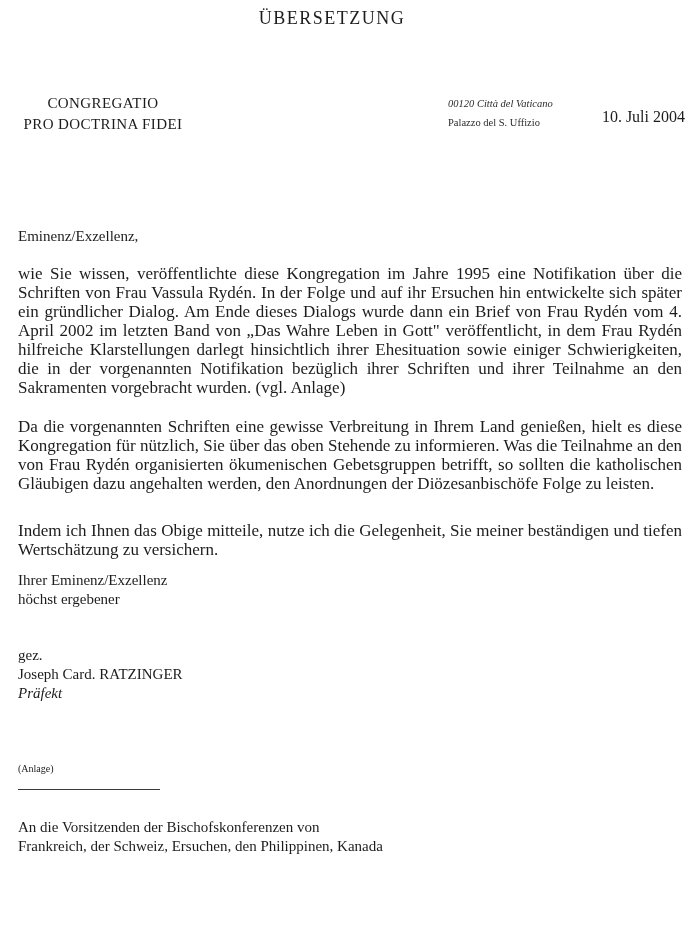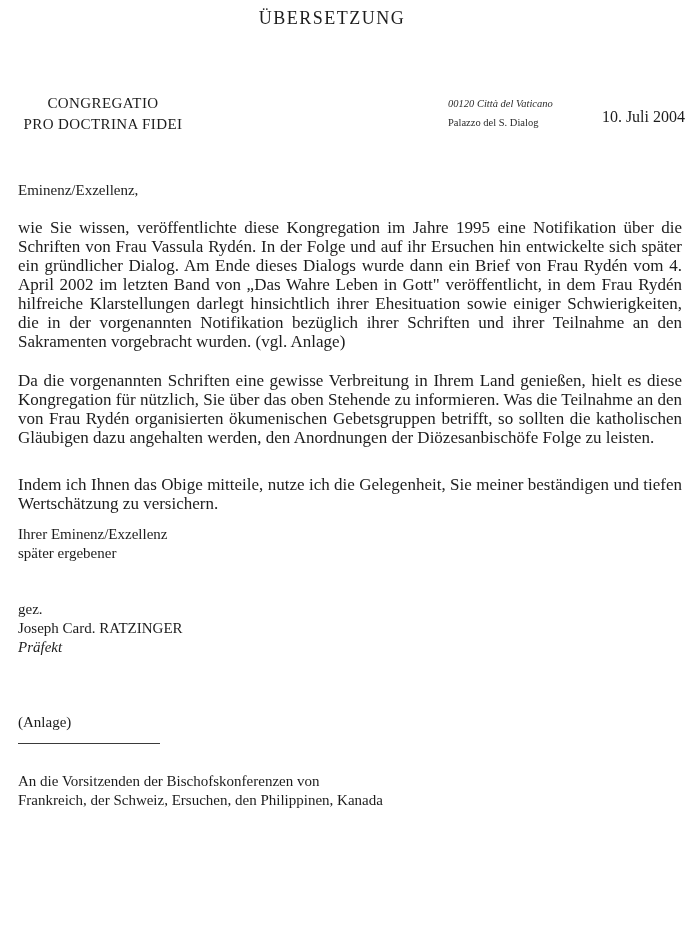--- a/index.html
+++ b/index.html
@@ -62,21 +62,21 @@
     right: -3px;
     top: 15px;
     font-size: 16px;
   }
   .protn {
     margin-top: 41px;
     font-size: 15px;
     line-height: 19px;
   }
   .salutation {
-    margin-top: 50px;
+    margin-top: 96px;
     font-size: 15px;
     line-height: 19px;
   }
   .para {
     font-size: 17px;
     line-height: 19px;
     text-align: justify;
     text-align-last: left;
     margin: 0;
   }
@@ -91,21 +91,21 @@
   .signature {
     margin-top: 37px;
     font-size: 15px;
     line-height: 19px;
   }
   .sig-role {
     font-style: italic;
   }
   .enclosure {
     margin-top: 56px;
-    font-size: 15px;
+    font-size: 10px;
     line-height: 19px;
   }
   .rule {
     margin-top: 11px;
     width: 142px;
     height: 0;
     border-top: 1px solid #3a3a3a;
   }
   .recipients {
     margin-top: 28px;
@@ -120,35 +120,35 @@
 
   <h1 class="title">ÜBERSETZUNG</h1>
 
   <div class="letterhead">
     <div class="sender">
       <div>CONGREGATIO</div>
       <div>PRO DOCTRINA FIDEI</div>
     </div>
     <div class="addr">
       <div class="addr-line1">00120 Città del Vaticano</div>
-      <div class="addr-line2">Palazzo del S. Dialog</div>
+      <div class="addr-line2">Palazzo del S. Uffizio</div>
     </div>
     <div class="date">10. Juli 2004</div>
   </div>
 
 
   <div class="salutation">Eminenz/Exzellenz,</div>
 
   <p class="para p1">wie Sie wissen, veröffentlichte diese Kongregation im Jahre 1995 eine Notifikation über die Schriften von Frau Vassula Rydén. In der Folge und auf ihr Ersuchen hin entwickelte sich später ein gründlicher Dialog. Am Ende dieses Dialogs wurde dann ein Brief von Frau Rydén vom 4. April 2002 im letzten Band von „Das Wahre Leben in Gott" veröffentlicht, in dem Frau Rydén hilfreiche Klarstellungen darlegt hinsichtlich ihrer Ehesituation sowie einiger Schwierigkeiten, die in der vorgenannten Notifikation bezüglich ihrer Schriften und ihrer Teilnahme an den Sakramenten vorgebracht wurden.  (vgl. Anlage)</p>
   <p class="para p2">Da die vorgenannten Schriften eine gewisse Verbreitung in Ihrem Land genießen, hielt es diese Kongregation für nützlich, Sie über das oben Stehende zu informieren. Was die Teilnahme an den von Frau Rydén organisierten ökumenischen Gebetsgruppen betrifft, so sollten die katholischen Gläubigen dazu angehalten werden, den Anordnungen der Diözesanbischöfe Folge zu leisten.</p>
   <p class="para p3">Indem ich Ihnen das Obige mitteile, nutze ich die Gelegenheit, Sie meiner beständigen und tiefen Wertschätzung zu versichern.</p>
 
   <div class="closing">
     <div>Ihrer Eminenz/Exzellenz</div>
-    <div>später ergebener</div>
+    <div>höchst ergebener</div>
   </div>
 
   <div class="signature">
     <div>gez.</div>
     <div>Joseph Card. RATZINGER</div>
     <div class="sig-role">Präfekt</div>
   </div>
 
   <div class="enclosure">(Anlage)</div>
 

